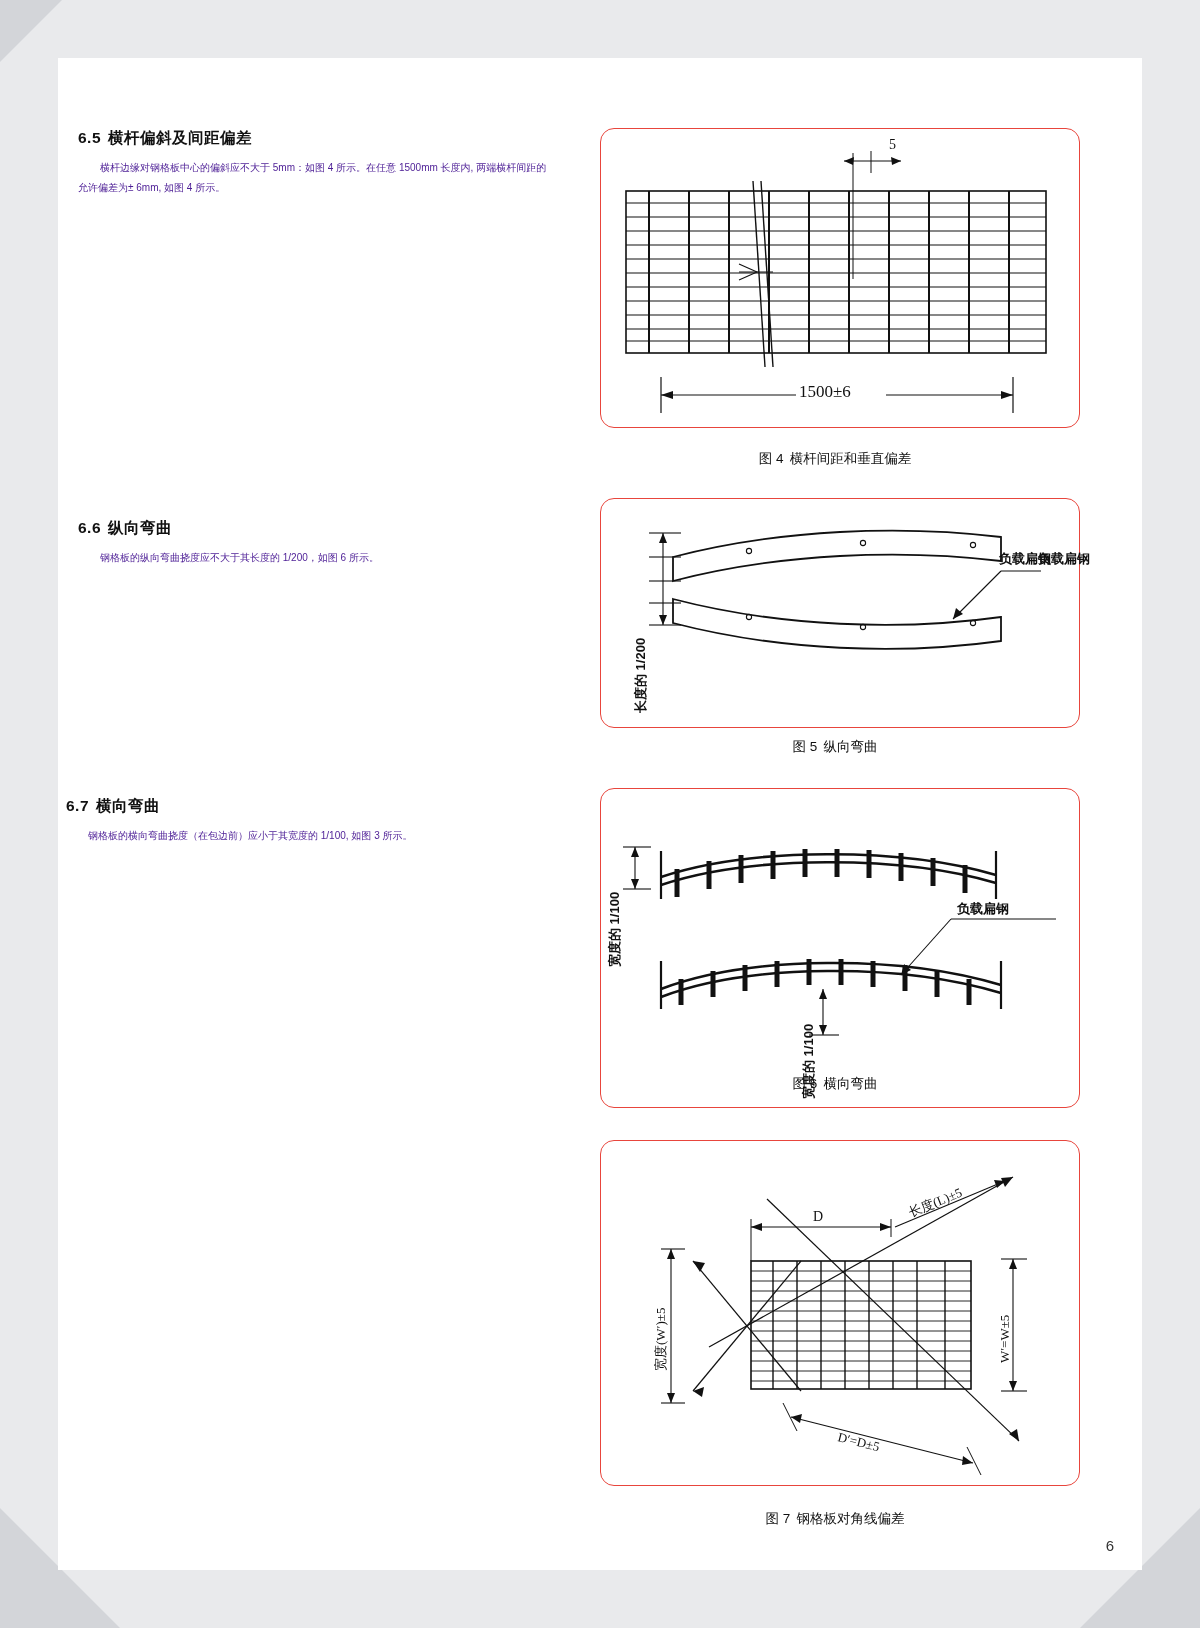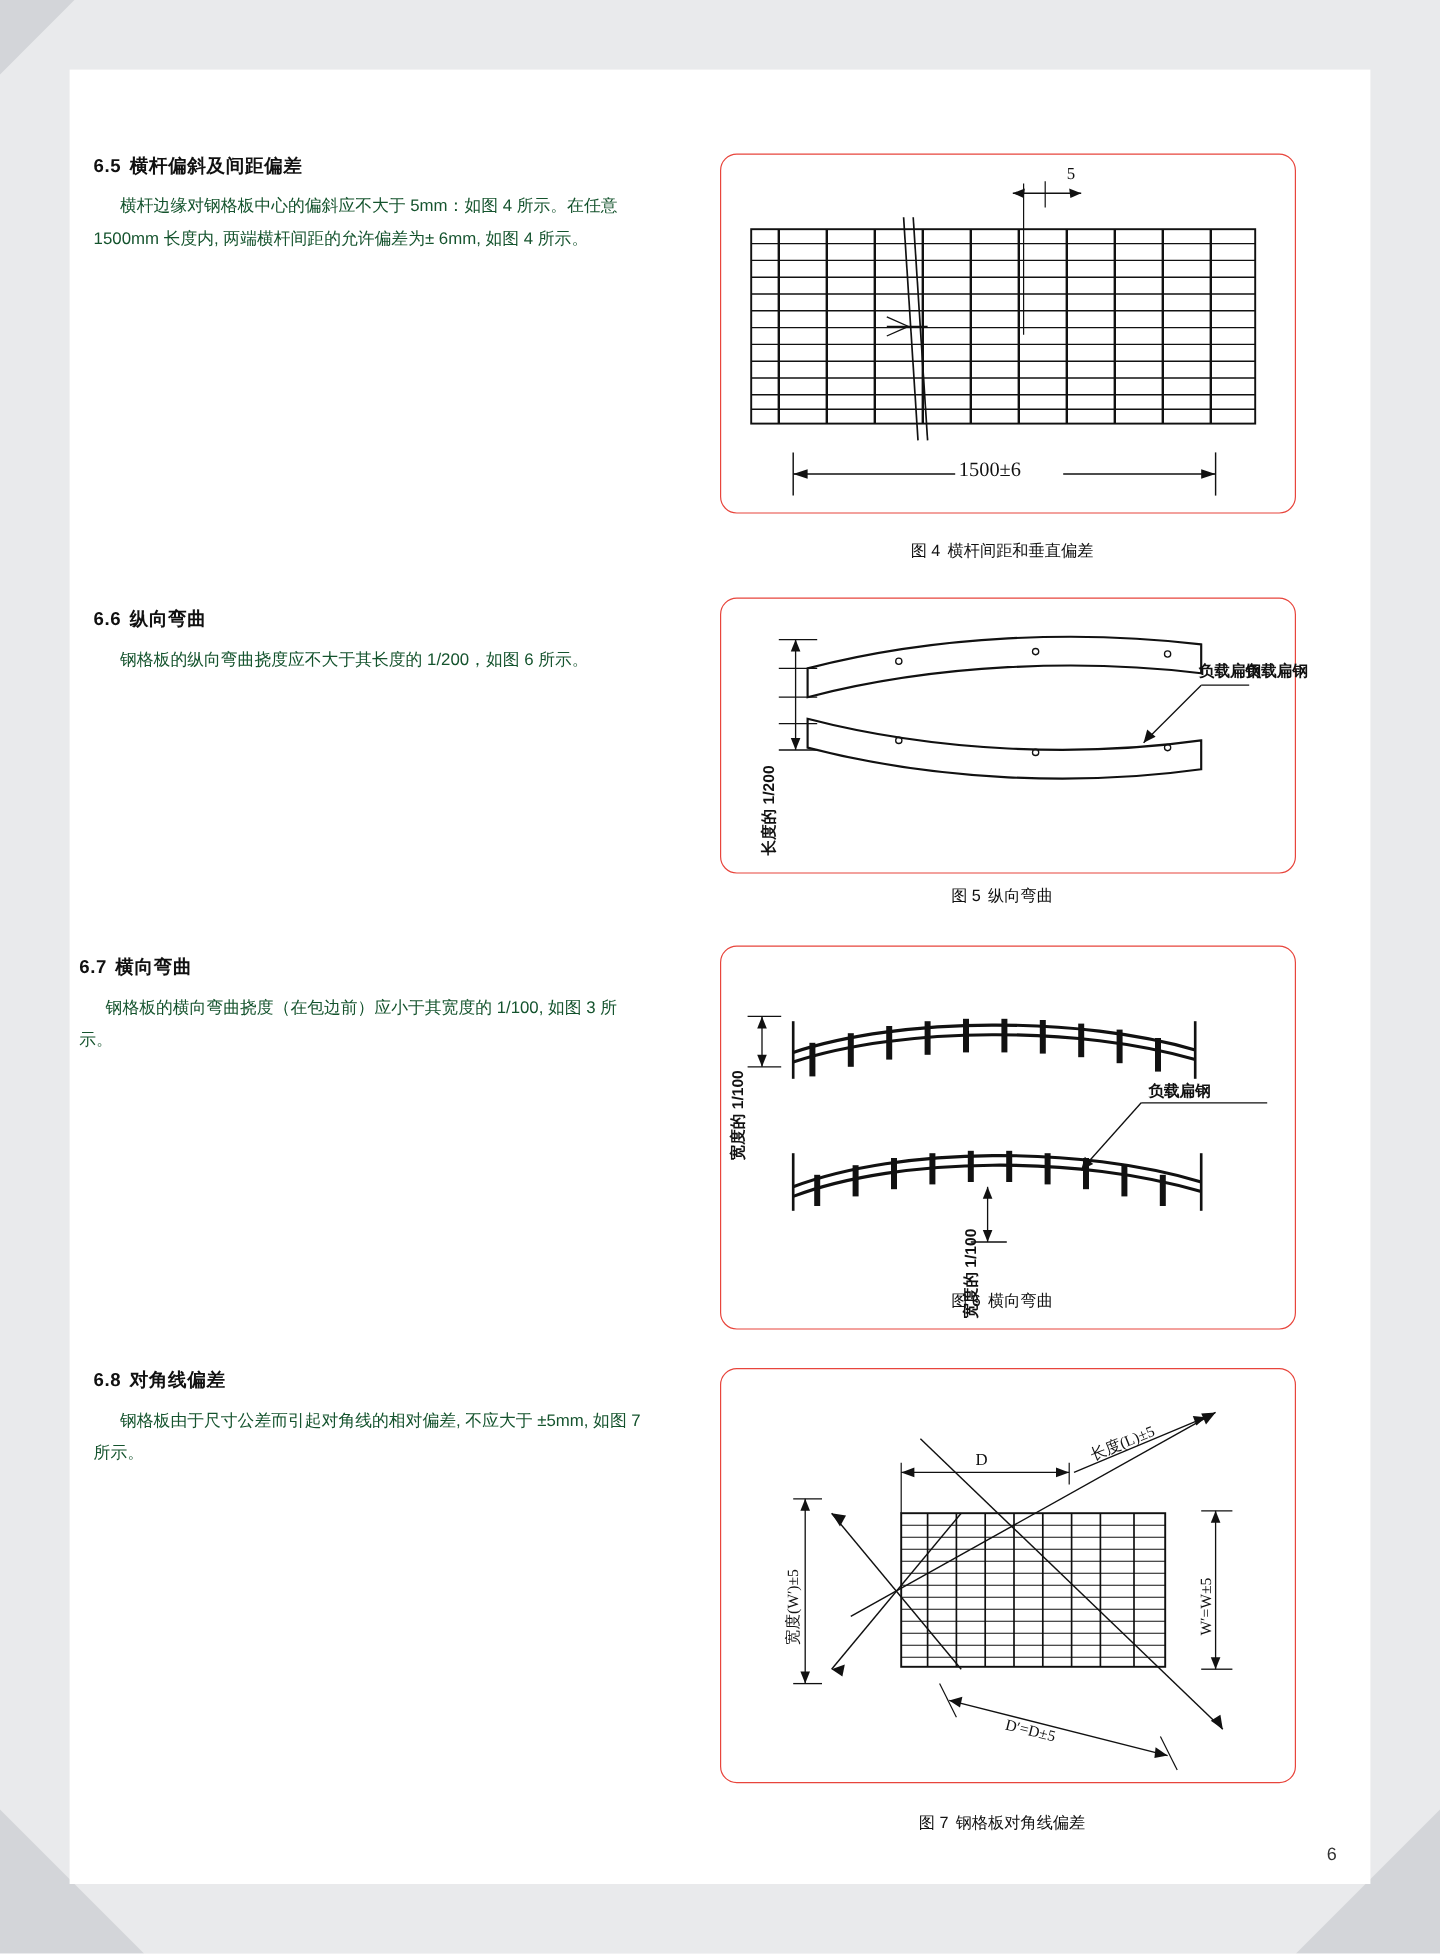--- a/index.html
+++ b/index.html
@@ -55,22 +55,22 @@
     font-size: 15.5px;
     font-weight: bold;
     color: #111;
     letter-spacing: 0.5px;
     margin-bottom: 9px;
   }
   .sec-heading .num {
     margin-right: 7px;
   }
   .sec-body {
-    font-size: 14px;
-    color: #14532d;
+    font-size: 10px;
+    color: #4c1d95;
     line-height: 1.95;
     text-indent: 22px;
   }
   .fig-box {
     position: absolute;
     border: 1.2px solid #e8453c;
     border-radius: 14px;
     background: #fff;
     box-sizing: border-box;
   }
@@ -161,21 +161,21 @@
       <line x1="412" y1="248" x2="412" y2="284" class="ink" stroke-width="1.2"></line>
       <rect x="195" y="252" width="90" height="18" fill="#fff"></rect>
       <text x="198" y="268" font-family="'Liberation Serif', serif" font-size="17" fill="#111">1500±6</text>
     </svg>
   </div>
 
   <div class="fig-caption" style="left:542px; top:380px;">
     <span class="lbl">图 4</span><span>横杆间距和垂直偏差</span>
   </div>
 
-  <div class="section sec-text" style="left:20px; top:448px;">
+  <div class="section sec-text" style="left:20px; top:460px;">
     <div class="sec-heading">
       <span class="num">6.6</span><span>纵向弯曲</span>
     </div>
     <div class="sec-body">钢格板的纵向弯曲挠度应不大于其长度的 1/200，如图 6 所示。</div>
   </div>
 
   <div class="fig-box" style="left:542px; top:440px; width:480px; height:230px;">
     <svg width="478" height="228" viewBox="0 0 478 228">
 
       <path d="M72 58 C 180 30, 300 26, 400 38 L 400 62 C 300 50, 180 54, 72 82 Z" class="ink" stroke-width="1.8"></path>
@@ -273,26 +273,20 @@
       <path d="M222 246 l-4 -10 l8 0 z" fill="#111"></path>
       <line x1="208" y1="246" x2="238" y2="246" class="ink" stroke-width="1.1"></line>
       <text transform="translate(212,310) rotate(-90)" font-family="'Liberation Sans', sans-serif" font-size="13" font-weight="bold" fill="#111">宽度的 1/100</text>
     </svg>
   </div>
 
   <div class="fig-caption" style="left:542px; top:1005px;">
     <span class="lbl">图 6</span><span>横向弯曲</span>
   </div>
 
-  <div class="section sec-text" style="left:20px; top:1082px;">
-    <div class="sec-heading">
-      <span class="num">6.8</span><span>对角线偏差</span>
-    </div>
-    <div class="sec-body">钢格板由于尺寸公差而引起对角线的相对偏差, 不应大于 ±5mm, 如图 7 所示。</div>
-  </div>
 
   <div class="fig-box" style="left:542px; top:1082px; width:480px; height:346px;">
     <svg width="478" height="344" viewBox="0 0 478 344">
 
       <polygon points="108,206 170,62 370,58 400,262 180,318" class="ink" stroke-width="1.2" fill="none" opacity="0"></polygon>
 
       <line x1="92" y1="120" x2="200" y2="250" class="ink" stroke-width="1.2"></line>
       <line x1="92" y1="250" x2="200" y2="120" class="ink" stroke-width="1.2"></line>
       <path d="M92 120 l12 2 l-5 9 z" fill="#111"></path>
       <path d="M92 250 l11 -4 l-2 10 z" fill="#111"></path>

